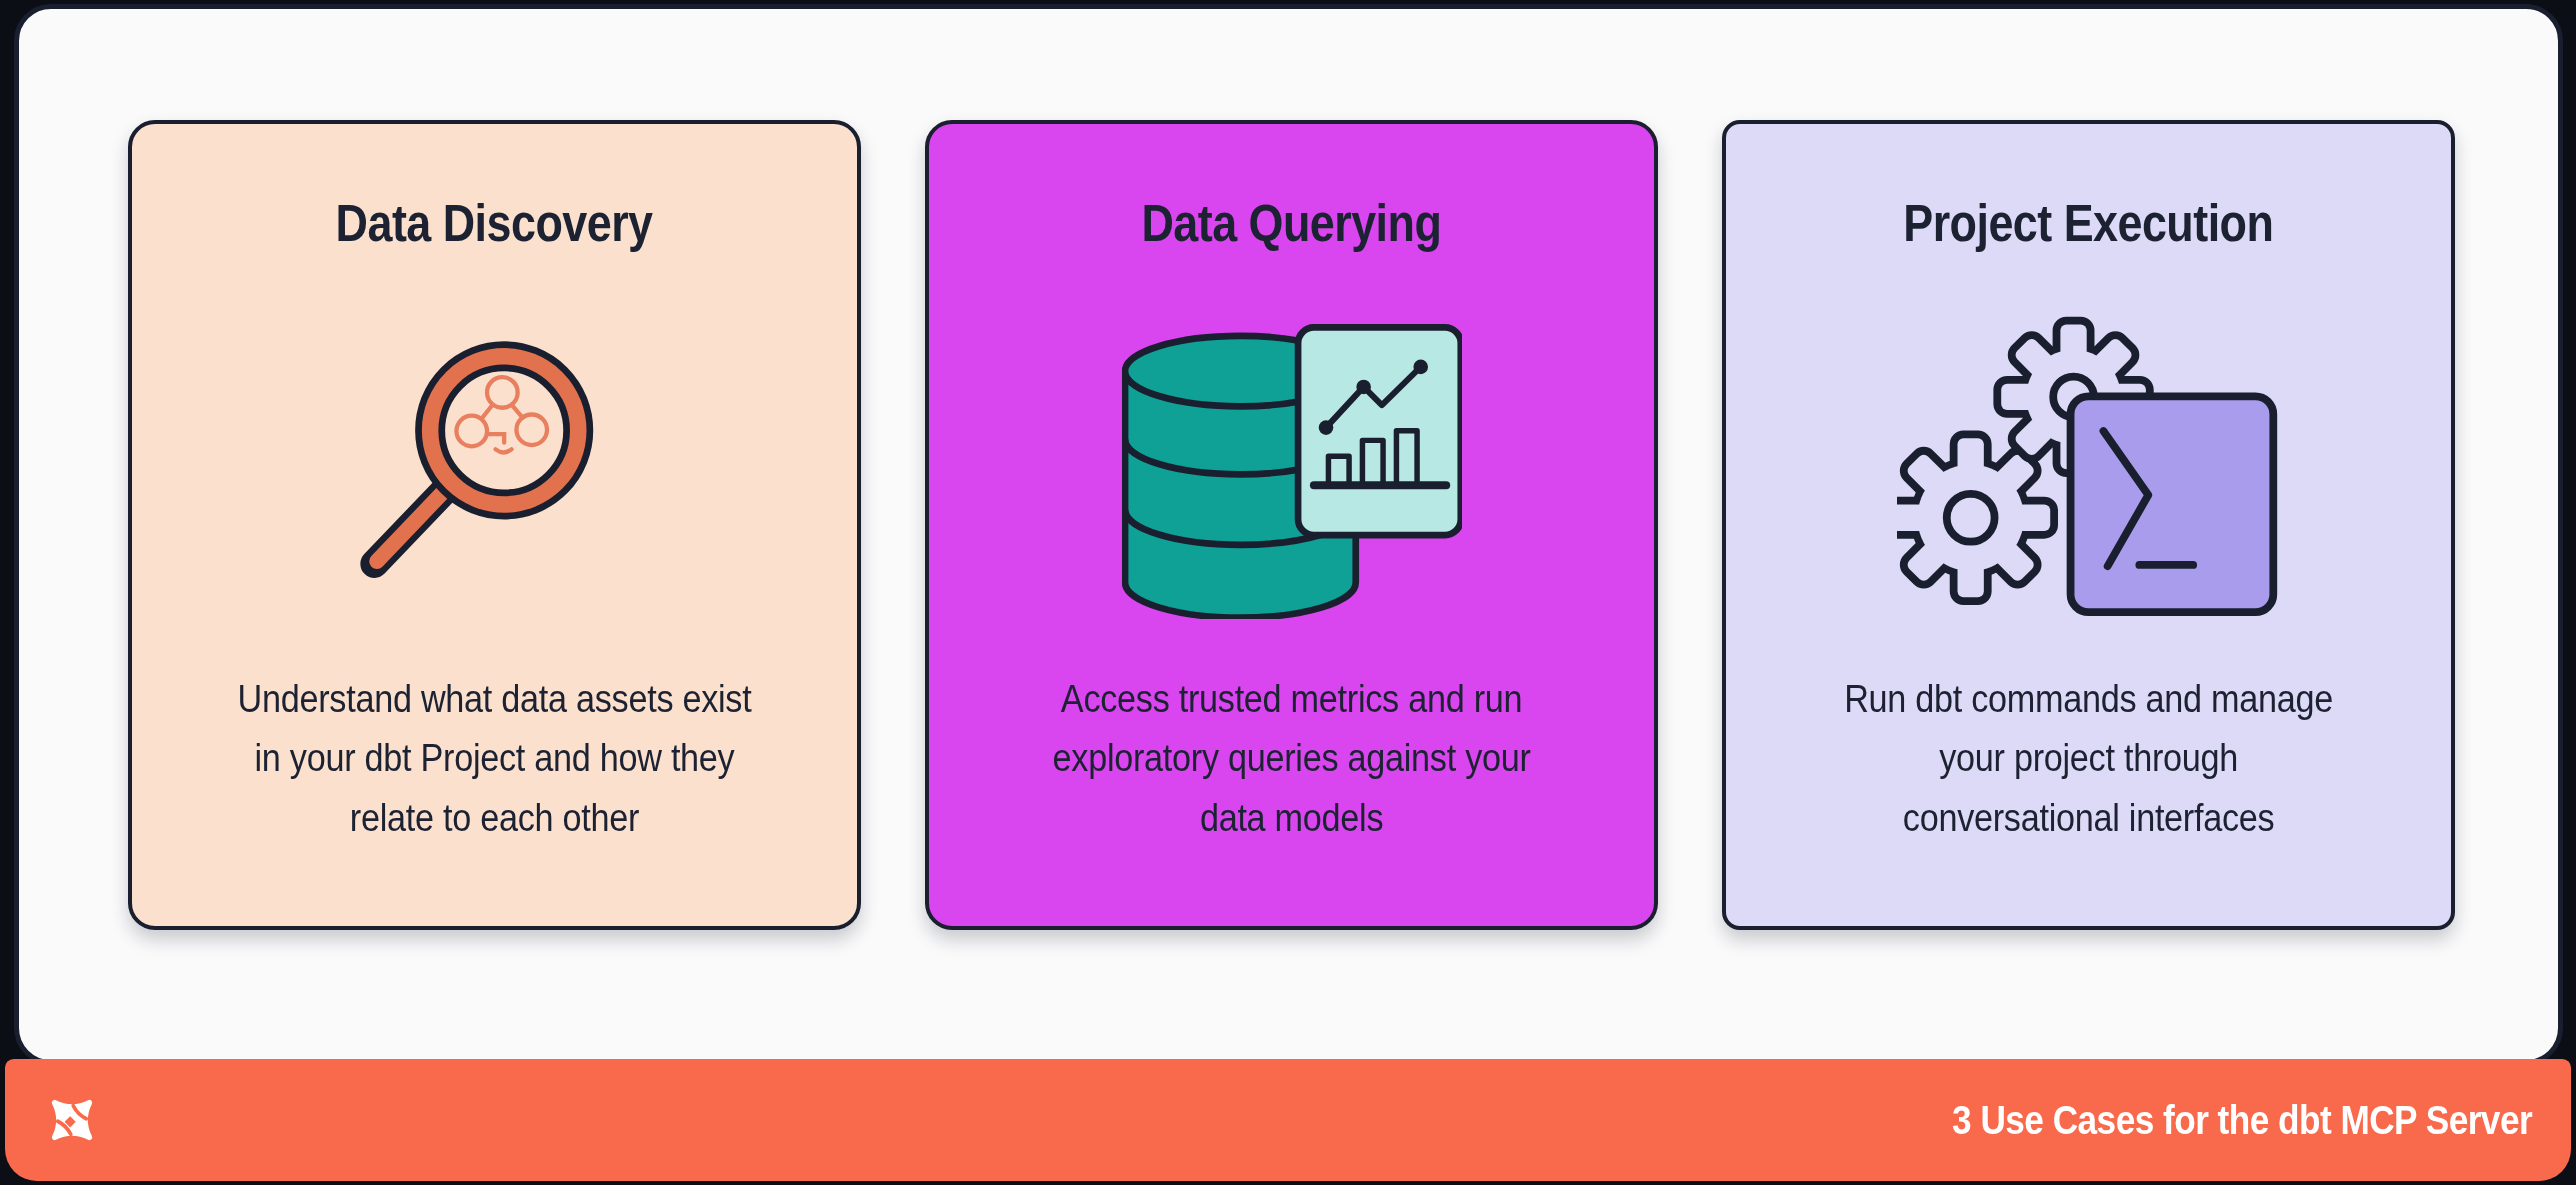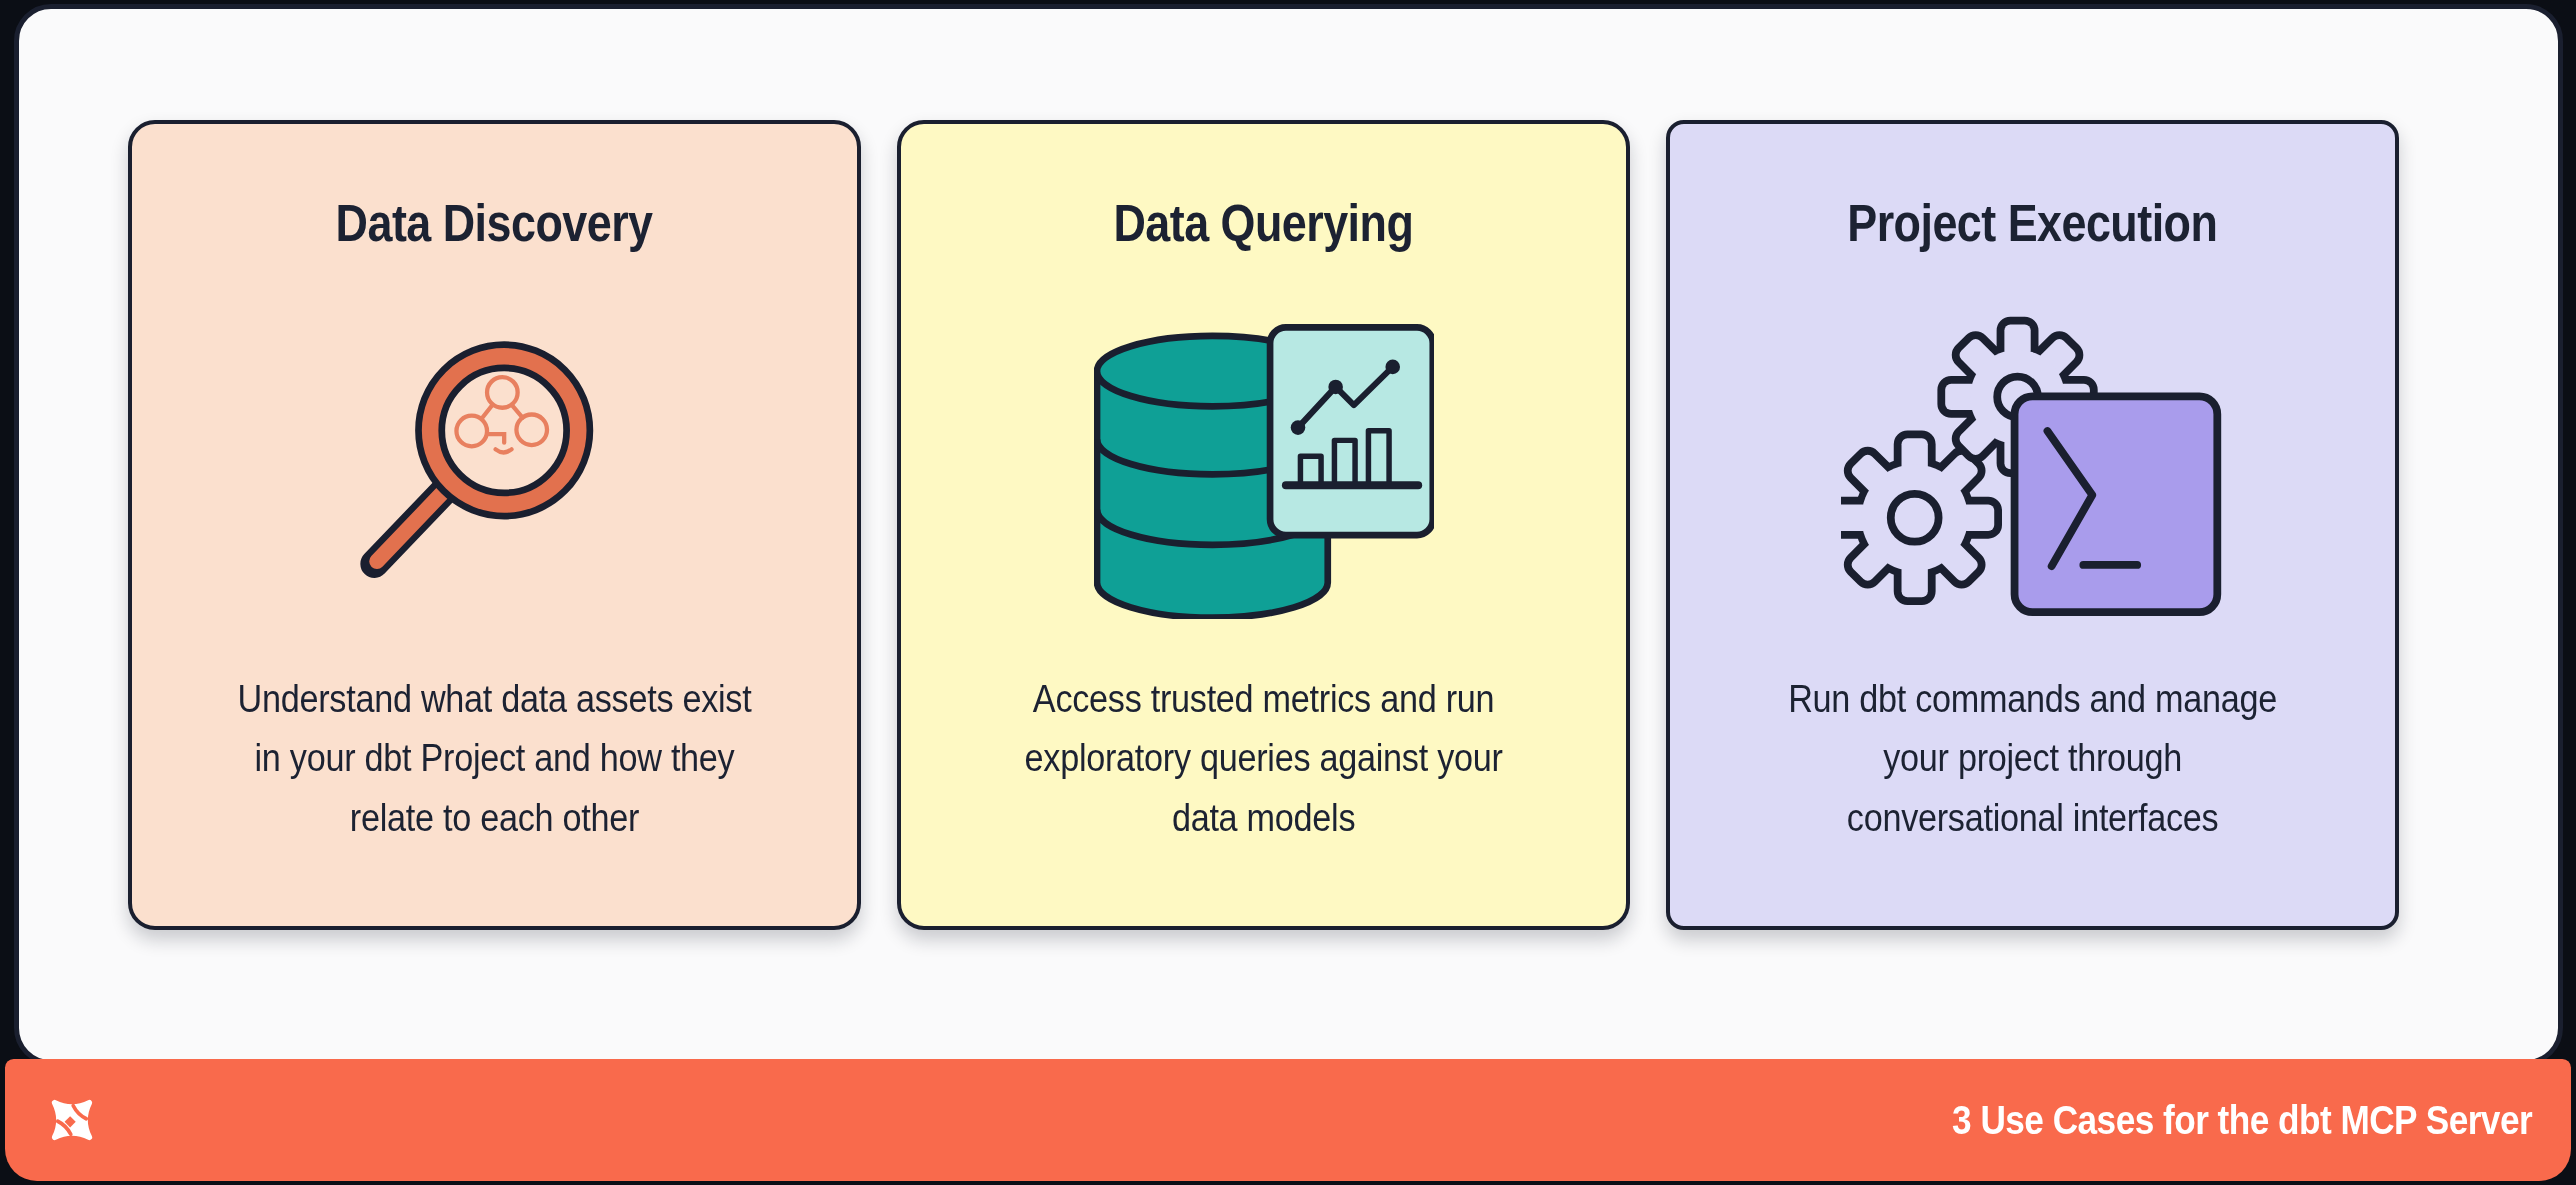--- a/index.html
+++ b/index.html
@@ -16,21 +16,21 @@
   .footer-band{position:absolute;left:4.9px;right:4.9px;bottom:3.7px;height:122px;
     background:var(--orange);border-radius:8.6px 8.6px 32px 32px;
     display:flex;align-items:center;justify-content:space-between;padding:0 39px 0 36px;}
   .footer-label{color:var(--footertext);font-size:40px;font-weight:bold;letter-spacing:-0.6px;
     transform:scaleX(.88);transform-origin:100% 50%;white-space:nowrap;}
   .dbt-logo{width:62px;height:62px;flex:0 0 auto;}
 
   .panel{position:absolute;left:13.5px;right:13.5px;top:3.7px;height:1061px;
     background:var(--panel);border:5.5px solid var(--outline);border-radius:37px;}
 
-  .cards{position:absolute;left:128px;top:120px;display:flex;gap:36px;}
+  .cards{position:absolute;left:128px;top:120px;display:flex;gap:64px;}
   .card{width:733px;height:810px;border:4.9px solid var(--outline);border-radius:27px;
     display:flex;flex-direction:column;align-items:center;
     box-shadow:0 9.8px 18.4px rgba(15,20,35,.20);}
   .card-title{margin-top:72px;font-size:51px;font-weight:bold;color:var(--title);
     letter-spacing:-0.6px;transform:scaleX(.88);white-space:nowrap;line-height:1.1;}
   .icon-wrap{flex:1;display:flex;align-items:center;justify-content:center;width:100%;}
   .card-body{margin-bottom:78px;text-align:center;font-size:38px;line-height:1.56;
     color:var(--bodytext);letter-spacing:-0.3px;transform:scaleX(.9);white-space:nowrap;}
 
   
@@ -76,21 +76,21 @@
         </g>
       </svg>
     </div>
     <div class="card-body">
       <div>Understand what data assets exist</div>
       <div>in your dbt Project and how they</div>
       <div>relate to each other</div>
     </div>
   </div>
 
-  <div class="card" style="background-color: #fef9c3;">
+  <div class="card" style="background-color: #d946ef;">
     <div class="card-title">Data Querying</div>
     <div class="icon-wrap">
       <svg width="340" height="316" viewBox="0 0 560 520">
 
         <g>
           <path d="M5,112 L5,460 a190,58 0 0 0 380,0 L385,112" fill="var(--teal)" class="ol" stroke-width="11"></path>
           <ellipse cx="195" cy="112" rx="190" ry="58" fill="var(--teal)" class="ol" stroke-width="11"></ellipse>
           <path d="M5,224 a190,58 0 0 0 380,0" fill="none" class="ol" stroke-width="11"></path>
           <path d="M5,340 a190,58 0 0 0 380,0" fill="none" class="ol" stroke-width="11"></path>
         </g>

